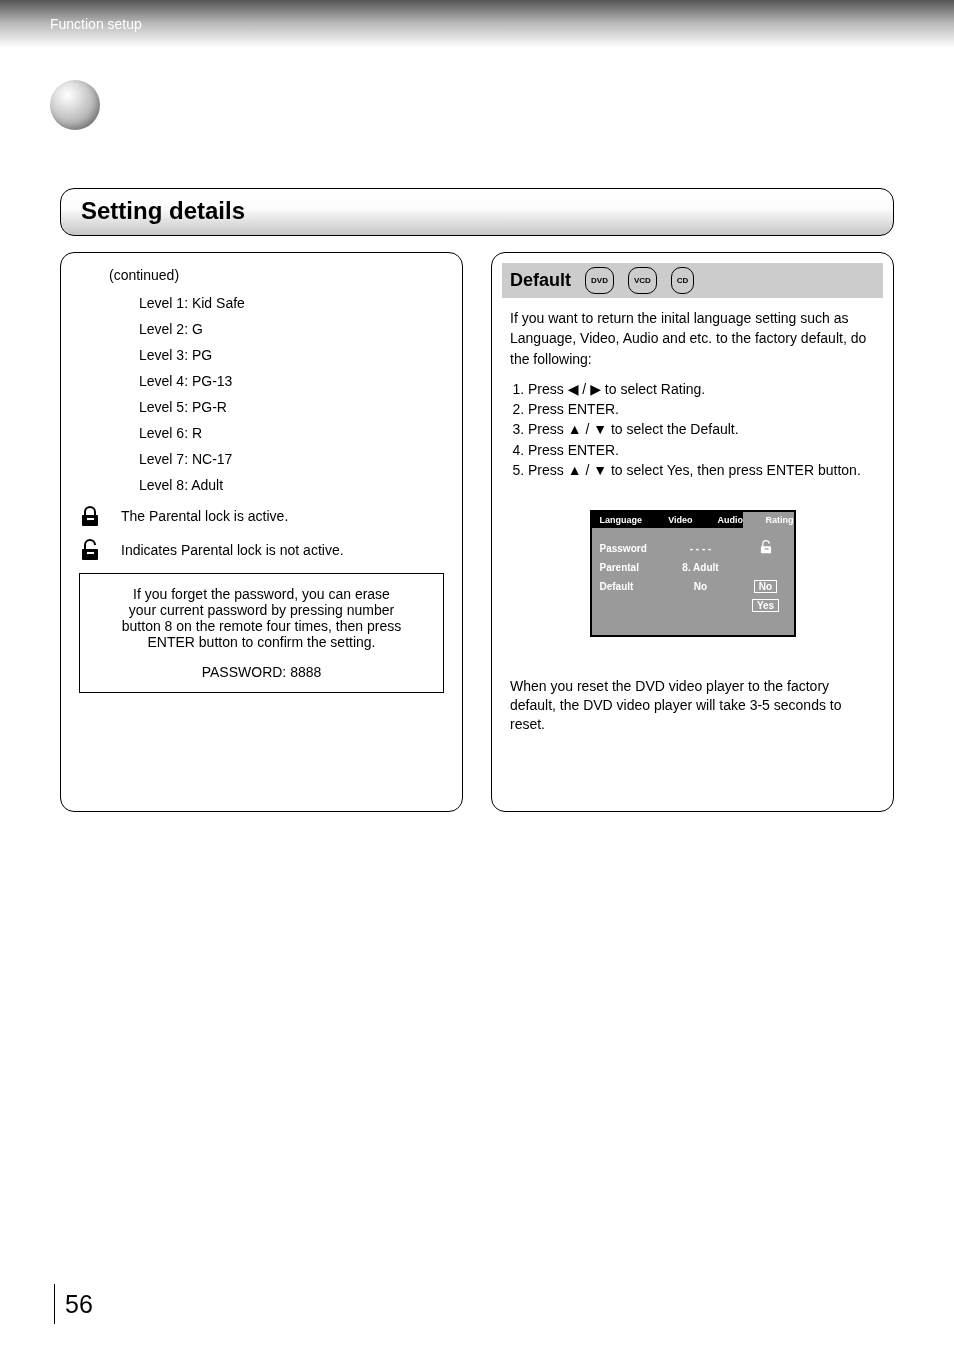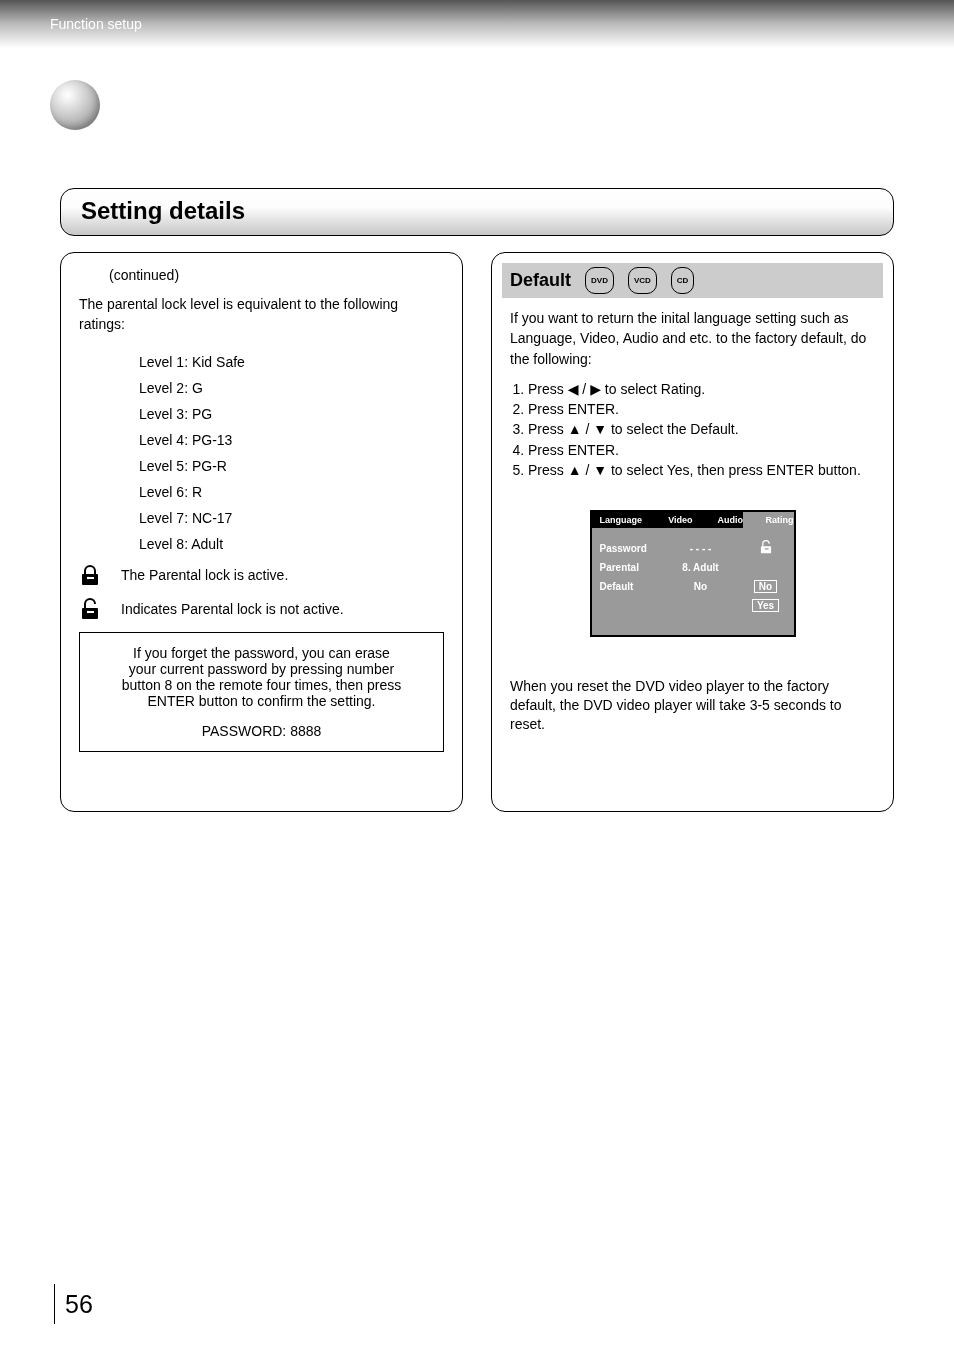--- a/index.html
+++ b/index.html
@@ -135,21 +135,20 @@
 
 <div class="sphere"></div>
 
 <div class="content">
   <div class="title-bar">Setting details</div>
 
   <div class="columns">
 
     <div class="panel">
       <div class="cont">(continued)</div>
-      <div class="intro">The parental lock level is equivalent to the following ratings:</div>
       <div class="levels">
         <div>Level 1: Kid Safe</div>
         <div>Level 2: G</div>
         <div>Level 3: PG</div>
         <div>Level 4: PG-13</div>
         <div>Level 5: PG-R</div>
         <div>Level 6: R</div>
         <div>Level 7: NC-17</div>
         <div>Level 8: Adult</div>
       </div>

